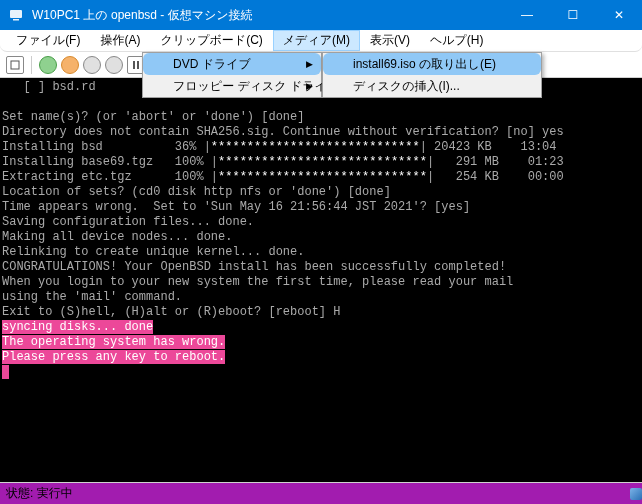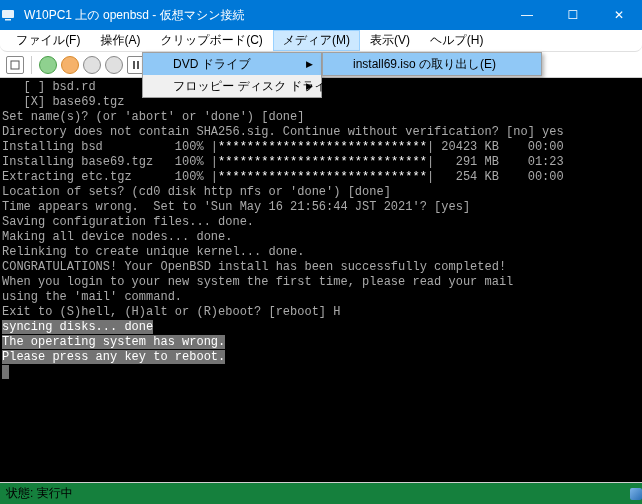--- a/index.html
+++ b/index.html
@@ -1,42 +1,42 @@
 <!DOCTYPE html>
 <html><head>
 <meta charset="utf-8">
 <style>
   * { box-sizing: border-box; margin: 0; padding: 0; }
   body { width: 642px; height: 504px; font-family: "Yu Gothic UI", "Meiryo", sans-serif; font-size: 12px; overflow: hidden; background: #fff; }
-  .titlebar { height: 30px; background: #0078d7; color: #fff; display: flex; align-items: center; }
+  .titlebar { height: 30px; background: #0078d7; color: #fff; display: flex; align-items: center; padding-left: 8px; }
   .titlebar .icon { width: 16px; height: 16px; margin-right: 8px; display: flex; align-items: center; justify-content: center; }
   .titlebar .title { flex: 1; font-size: 12px; }
   .winbtns { display: flex; height: 100%; }
   .winbtn { width: 46px; height: 100%; display: flex; align-items: center; justify-content: center; color: #fff; }
   .menubar { height: 22px; background: #fff; display: flex; align-items: stretch; border-bottom: 1px solid #e0e0e0; padding-left: 6px; border-radius: 7px; }
   .menuitem { padding: 0 10px; display: flex; align-items: center; cursor: default; }
   .menuitem.active { background: #cce8ff; border: 1px solid #99d1ff; padding: 0 9px; }
   .toolbar { height: 26px; background: #fff; display: flex; align-items: center; gap: 4px; padding-left: 6px; border-bottom: 1px solid #d0d0d0; position: relative; }
   .tbtn { width: 18px; height: 18px; border-radius: 50%; border: 1px solid #888; display: flex; align-items: center; justify-content: center; font-size: 10px; }
   .tbtn.green { background: #8fd18f; border-color: #4a9e4a; }
   .tbtn.orange { background: #f5b26b; border-color: #d88a2e; }
   .tbtn.grey { background: #e0e0e0; }
   .tbtn.red { background: #e86a5f; border-color: #c94a3f; }
   .tbtn.mono { border-radius: 2px; background: #fff; }
   .sep { width: 1px; height: 18px; background: #ccc; margin: 0 3px; }
   .dropdown { position: absolute; background: #f0f0f0; border: 1px solid #a0a0a0; box-shadow: 2px 2px 4px rgba(0,0,0,.3); z-index: 10; }
   .dd1 { left: 142px; top: 0; width: 180px; }
   .dd2 { left: 322px; top: 0; width: 220px; }
-  .dditem { height: 22px; display: flex; align-items: center; padding: 0 28px 0 30px; position: relative; white-space: nowrap; }
+  .dditem { height: 22px; display: flex; align-items: center; padding: 0 28px 0 30px; position: relative; white-space: nowrap; border-radius: 6px; }
   .dditem.hi { background: #90c8f6; }
   .dditem .arrow { position: absolute; right: 8px; font-size: 9px; }
   .terminal { background: #000; color: #aaa; font-family: "Courier New", monospace; font-size: 12px; line-height: 15px; padding: 2px 2px; height: 404px; overflow: hidden; white-space: pre; letter-spacing: 0; }
   .terminal .progress { color: #fff; }
-  .terminal .hl { background: #737373; color: #fff; }
-  .statusbar { height: 22px; background: #15803d; border-top: 1px solid #d0d0d0; display: flex; align-items: center; padding-left: 6px; font-size: 12px; gap: 4px; }
+  .terminal .hl { background: #ec4899; color: #fff; }
+  .statusbar { height: 22px; background: #a21caf; border-top: 1px solid #d0d0d0; display: flex; align-items: center; padding-left: 6px; font-size: 12px; gap: 4px; }
   .sb-icon { width:12px; height:12px; border-radius:2px; background: linear-gradient(135deg,#7cb3e8,#2a6fb5); }
 </style>
 </head>
 <body>
 
 <div class="titlebar">
   <span class="icon">
     <svg width="14" height="14" viewBox="0 0 14 14">
         <rect x="1" y="2" width="12" height="8" rx="1" fill="#fff" opacity=".9"></rect>
         <rect x="4" y="11" width="6" height="1.5" fill="#fff" opacity=".9"></rect>
@@ -102,25 +102,28 @@
     </div>
     <div class="dditem">
       <span>フロッピー ディスク ドライブ</span>
       <span class="arrow">▶</span>
     </div>
   </div>
   <div class="dropdown dd2">
     <div class="dditem hi">
       <span>install69.iso の取り出し(E)</span>
     </div>
+    <div class="dditem">
+      <span>ディスクの挿入(I)...</span>
+    </div>
   </div>
 </div>
 
-<div class="terminal"><div>   [ ] bsd.rd</div><span>   [X] base69.tgz</span><span style="visibility:hidden">    [ ] game69.tgz</span>
-<div>Set name(s)? (or 'abort' or 'done') [done]</div><div>Directory does not contain SHA256.sig. Continue without verification? [no] yes</div><span>Installing bsd          100% |</span><span class="progress">*****************************</span><span>| 20423 KB    00:00</span>
+<div class="terminal"><div>   [ ] bsd.rd</div><span style="visibility:hidden">    [ ] game69.tgz</span>
+<div>Set name(s)? (or 'abort' or 'done') [done]</div><div>Directory does not contain SHA256.sig. Continue without verification? [no] yes</div><span>Installing bsd          36% |</span><span class="progress">*****************************</span><span>| 20423 KB    13:04</span>
 <span>Installing base69.tgz   100% |</span><span class="progress">*****************************</span><span>|   291 MB    01:23</span>
 <span>Extracting etc.tgz      100% |</span><span class="progress">*****************************</span><span>|   254 KB    00:00</span>
 <div>Location of sets? (cd0 disk http nfs or 'done') [done]</div><div>Time appears wrong.  Set to 'Sun May 16 21:56:44 JST 2021'? [yes]</div><div>Saving configuration files... done.</div><div>Making all device nodes... done.</div><div>Relinking to create unique kernel... done.</div><div></div><div>CONGRATULATIONS! Your OpenBSD install has been successfully completed!</div><div></div><div>When you login to your new system the first time, please read your mail</div><div>using the 'mail' command.</div><div></div><div>Exit to (S)hell, (H)alt or (R)eboot? [reboot] H</div><span class="hl">syncing disks... done</span>
 <div></div><span class="hl">The operating system has wrong.</span>
 <span class="hl">Please press any key to reboot.</span>
 <span class="hl">&nbsp;</span></div>
 
 <div class="statusbar">
   <span>状態: 実行中</span>
   <div style="flex:1"></div>

